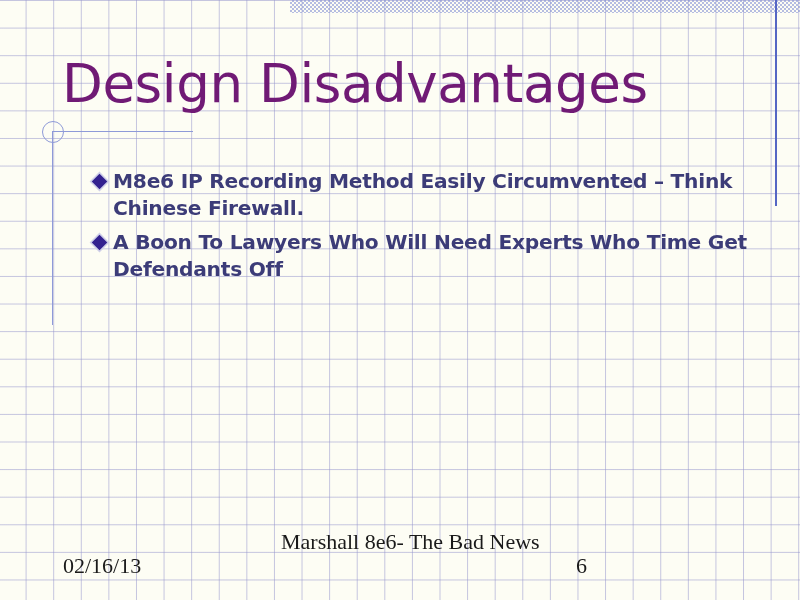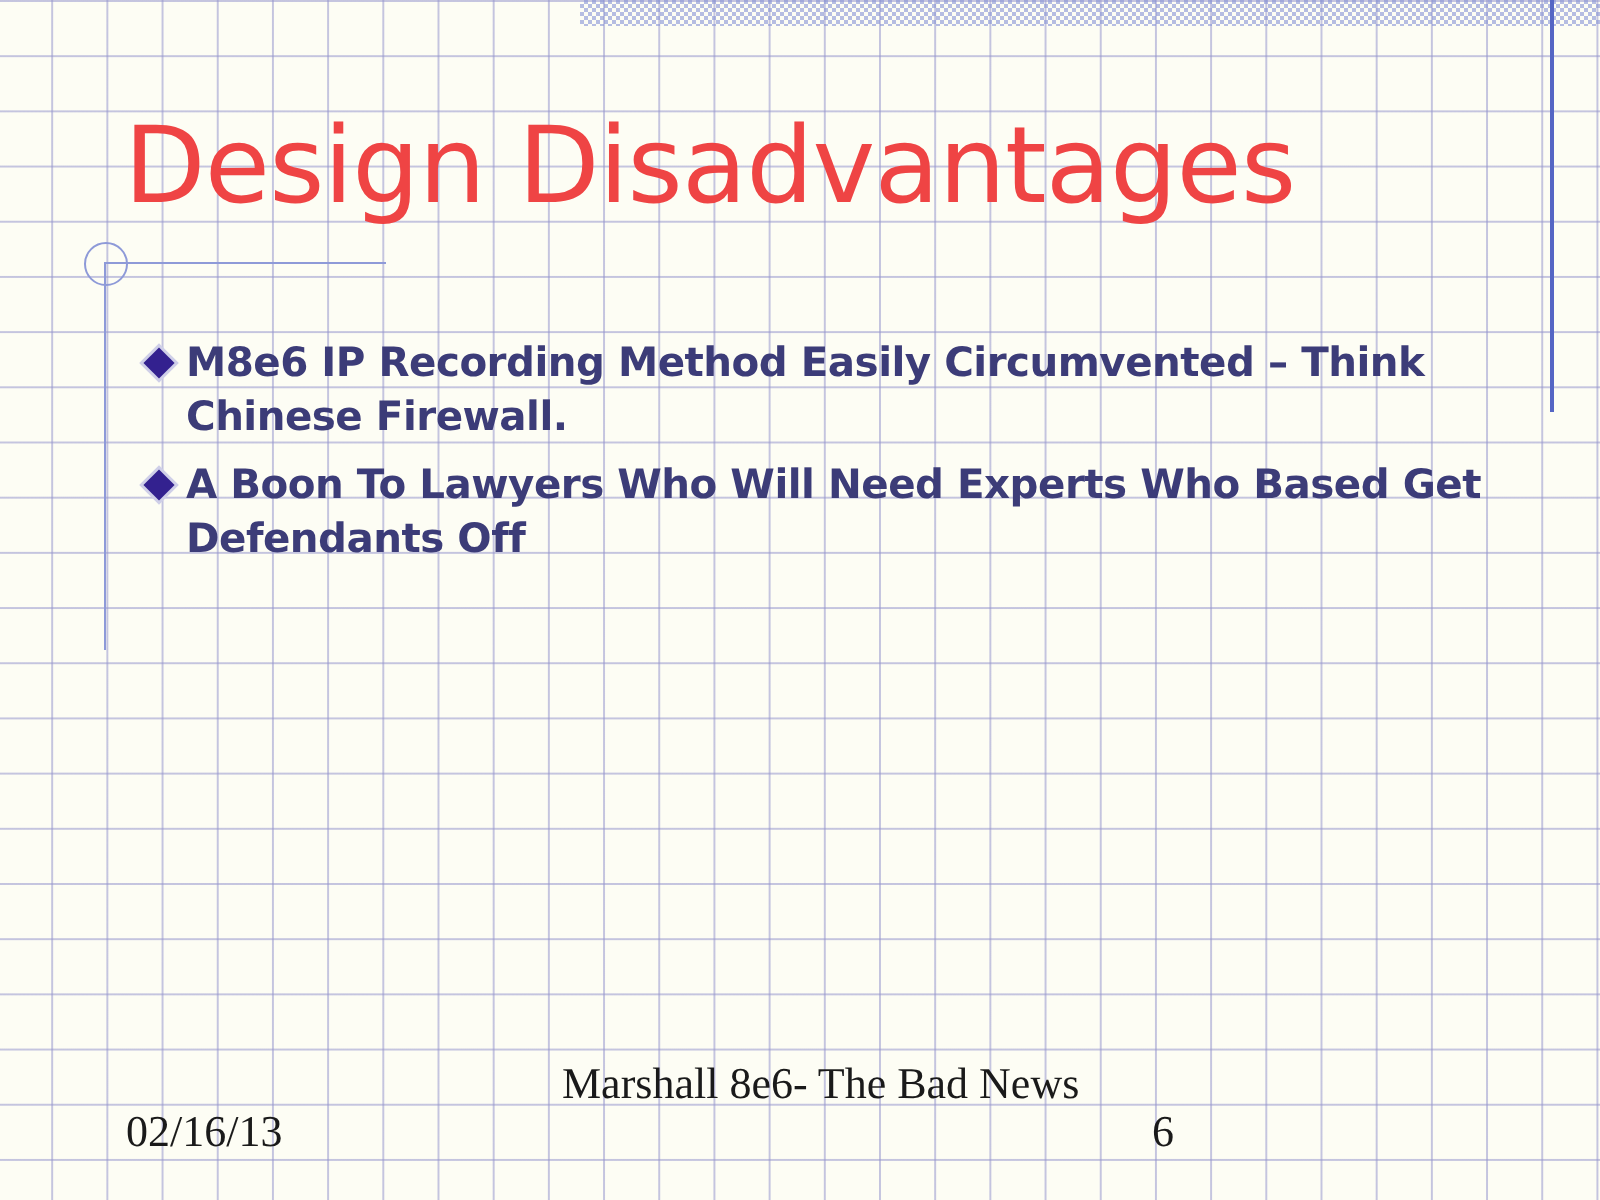--- a/index.html
+++ b/index.html
@@ -83,33 +83,33 @@
     border-radius: 50%;
     background: transparent;
   }
 
   
   #title {
     position: absolute;
     left: 62px;
     top: 56px;
     width: 700px;
-    color: #ef4444;
+    color: #701a75;
     font-family: "DejaVu Sans", sans-serif;
     font-size: 53px;
     font-weight: normal;
     letter-spacing: -0.4px;
     line-height: 1.05;
     white-space: nowrap;
   }
 
   
   #body {
     position: absolute;
-    left: 72px;
+    left: 92px;
     top: 168px;
     width: 672px;
   }
 
   .bullet-row {
     position: relative;
     display: block;
     padding-left: 21px;
     margin-bottom: 7px;
     color: #3c3c78;
@@ -178,21 +178,21 @@
       </span>
       <span>M8e6 IP Recording Method Easily Circumvented – Think Chinese Firewall.</span>
     </div>
 
 
 
     <div class="bullet-row">
       <span class="bullet-glyph">
         <span class="outer"></span>
       </span>
-      <span>A Boon To Lawyers Who Will Need Experts Who Based Get Defendants Off</span>
+      <span>A Boon To Lawyers Who Will Need Experts Who Time Get Defendants Off</span>
     </div>
 
   </div>
 
   <div class="footer-text" id="footer-date">02/16/13</div>
 
   <div class="footer-text" id="footer-title">Marshall 8e6- The Bad News</div>
 
   <div class="footer-text" id="footer-num">6</div>
 

